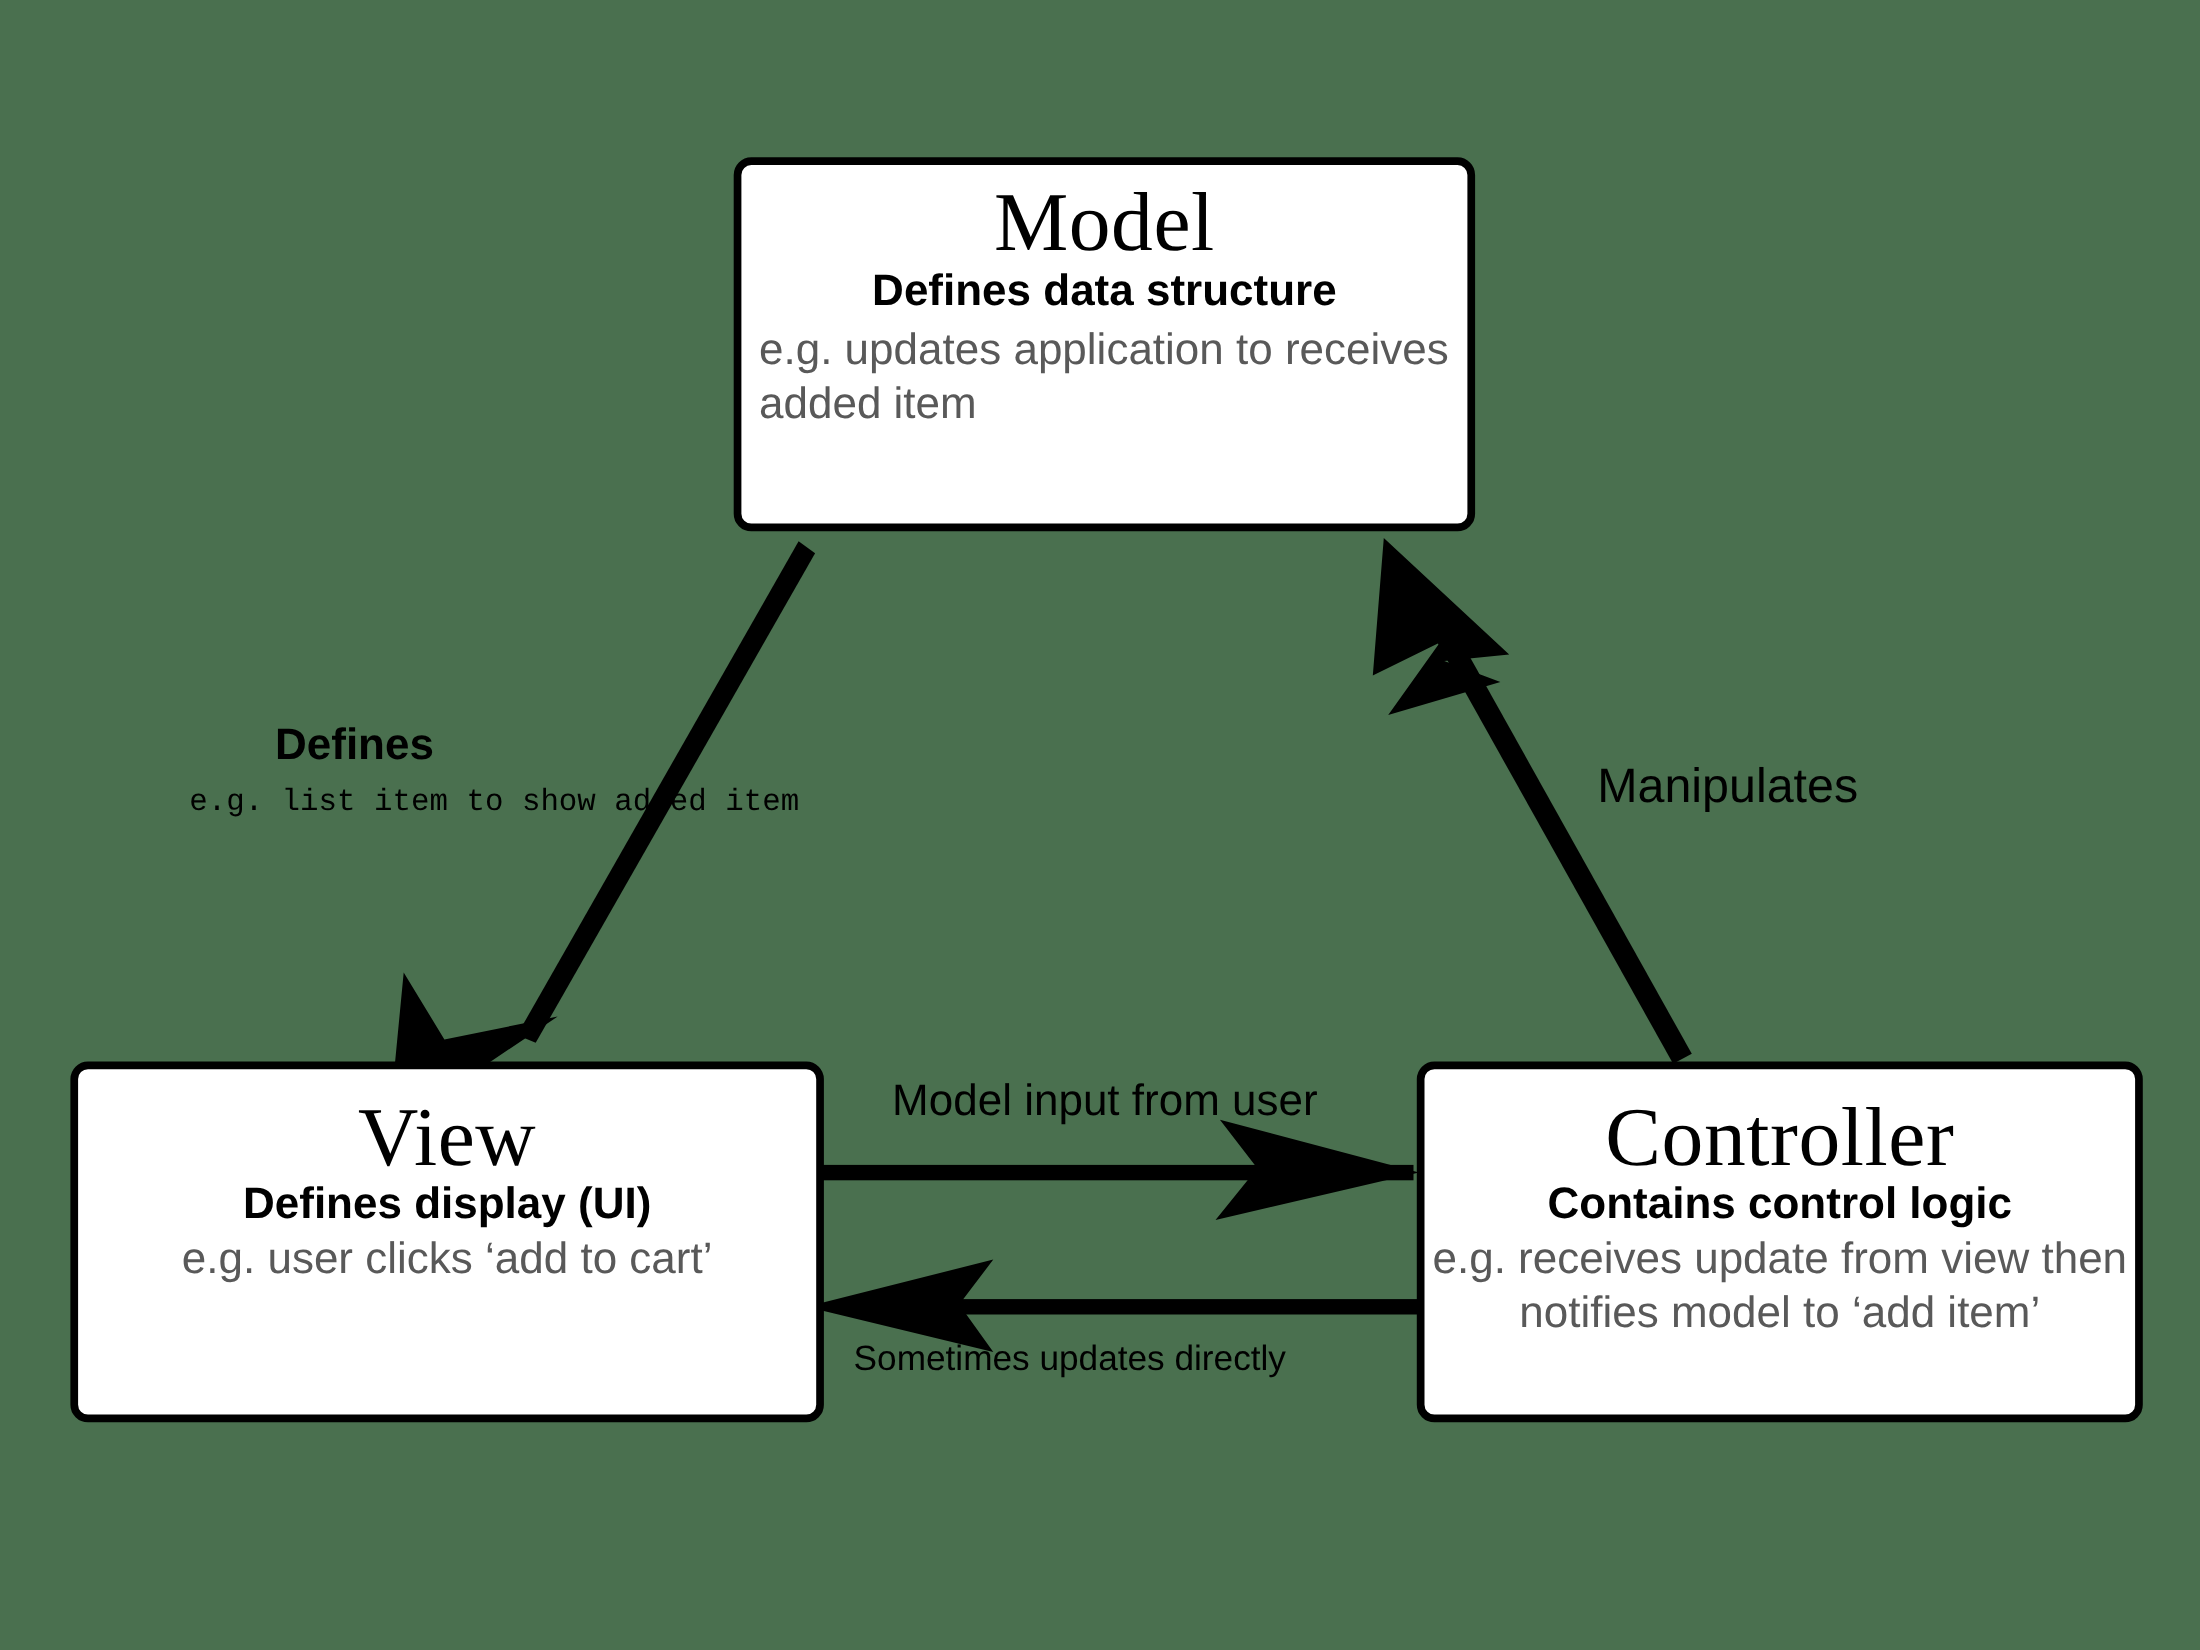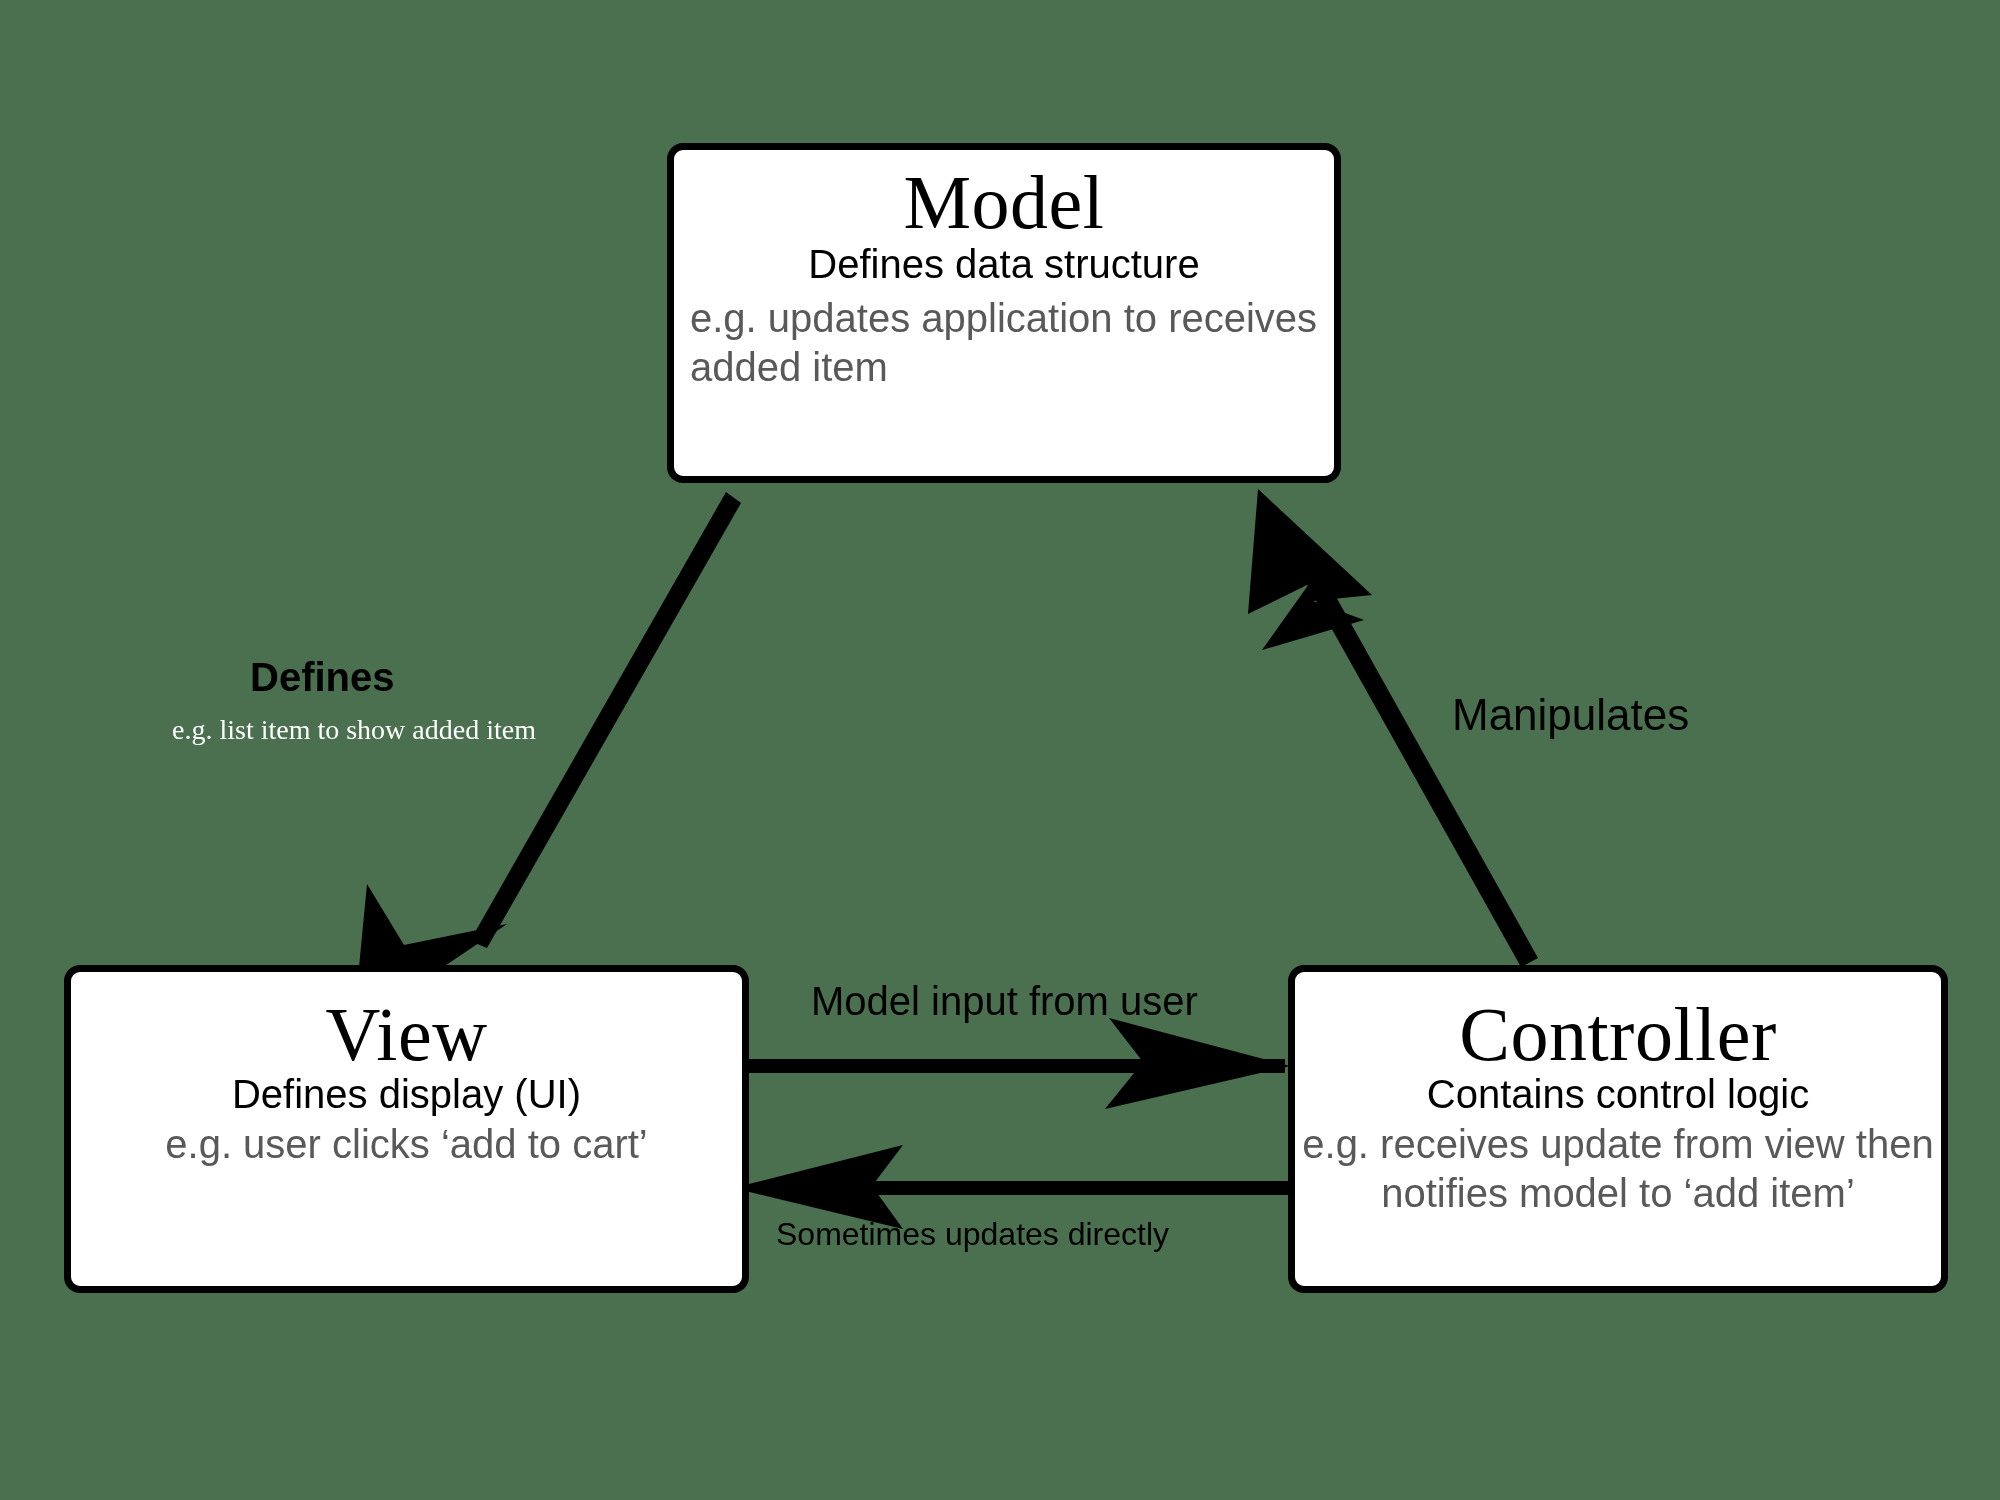--- a/index.html
+++ b/index.html
@@ -30,21 +30,21 @@
     line-height: 1.0;
   }
   .node-title {
     font-family: "Liberation Serif", "DejaVu Serif", serif;
     font-weight: 400;
     color: #000000;
     letter-spacing: 0.5px;
   }
   .node-sub {
     font-family: "Liberation Sans", sans-serif;
-    font-weight: 400;
+    font-weight: 700;
     color: #000000;
   }
   .node-eg {
     font-family: "Liberation Sans", sans-serif;
     font-weight: 400;
     color: #595959;
     line-height: 1.22;
   }
 
   
@@ -86,22 +86,22 @@
   
   .edge-label {
     position: absolute;
     white-space: nowrap;
     color: #000000;
     font-family: "Liberation Sans", sans-serif;
   }
   .edge-label-sub {
     position: absolute;
     white-space: nowrap;
-    color: #ffffff;
-    font-family: Liberation Serif, serif;
+    color: #000000;
+    font-family: Liberation Mono, monospace;
   }
 
   #label-updates      { left: 250px; top: 655px; font-size: 40px; font-weight: bold; }
   #label-updates-eg   { left: 172px; top: 714px; font-size: 28px; }
   #label-manipulates  { left: 1452px; top: 690px; font-size: 44px; }
   #label-sends-input  { left: 811px; top: 979px; font-size: 40px; }
   #label-sometimes    { left: 776px; top: 1216px; font-size: 32px; }
 
   
   #arrows {

